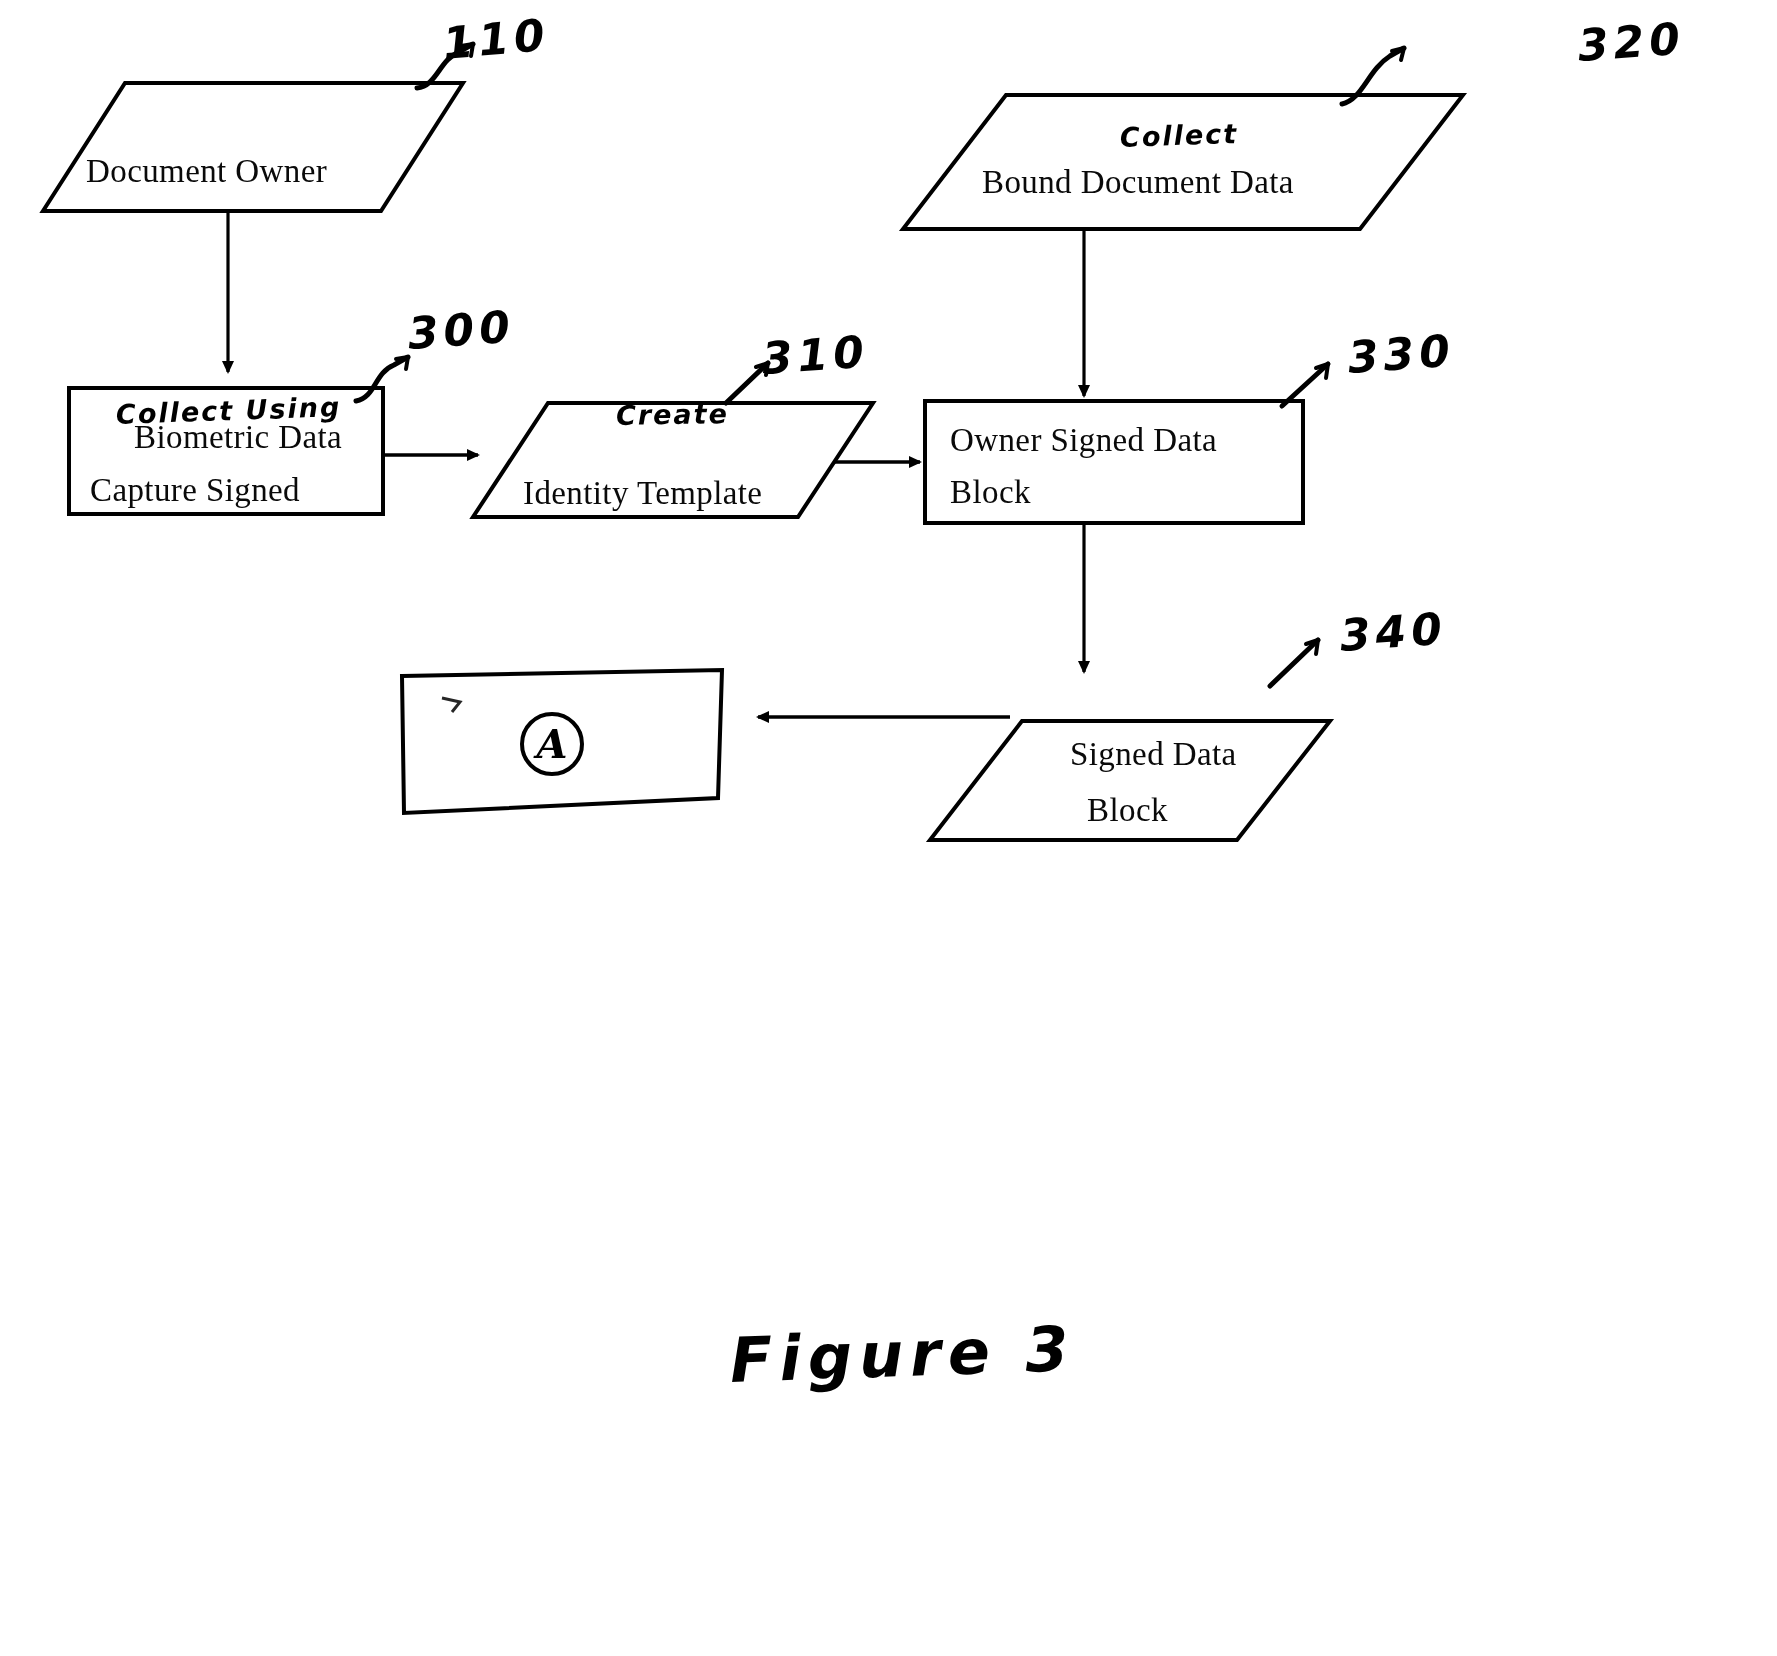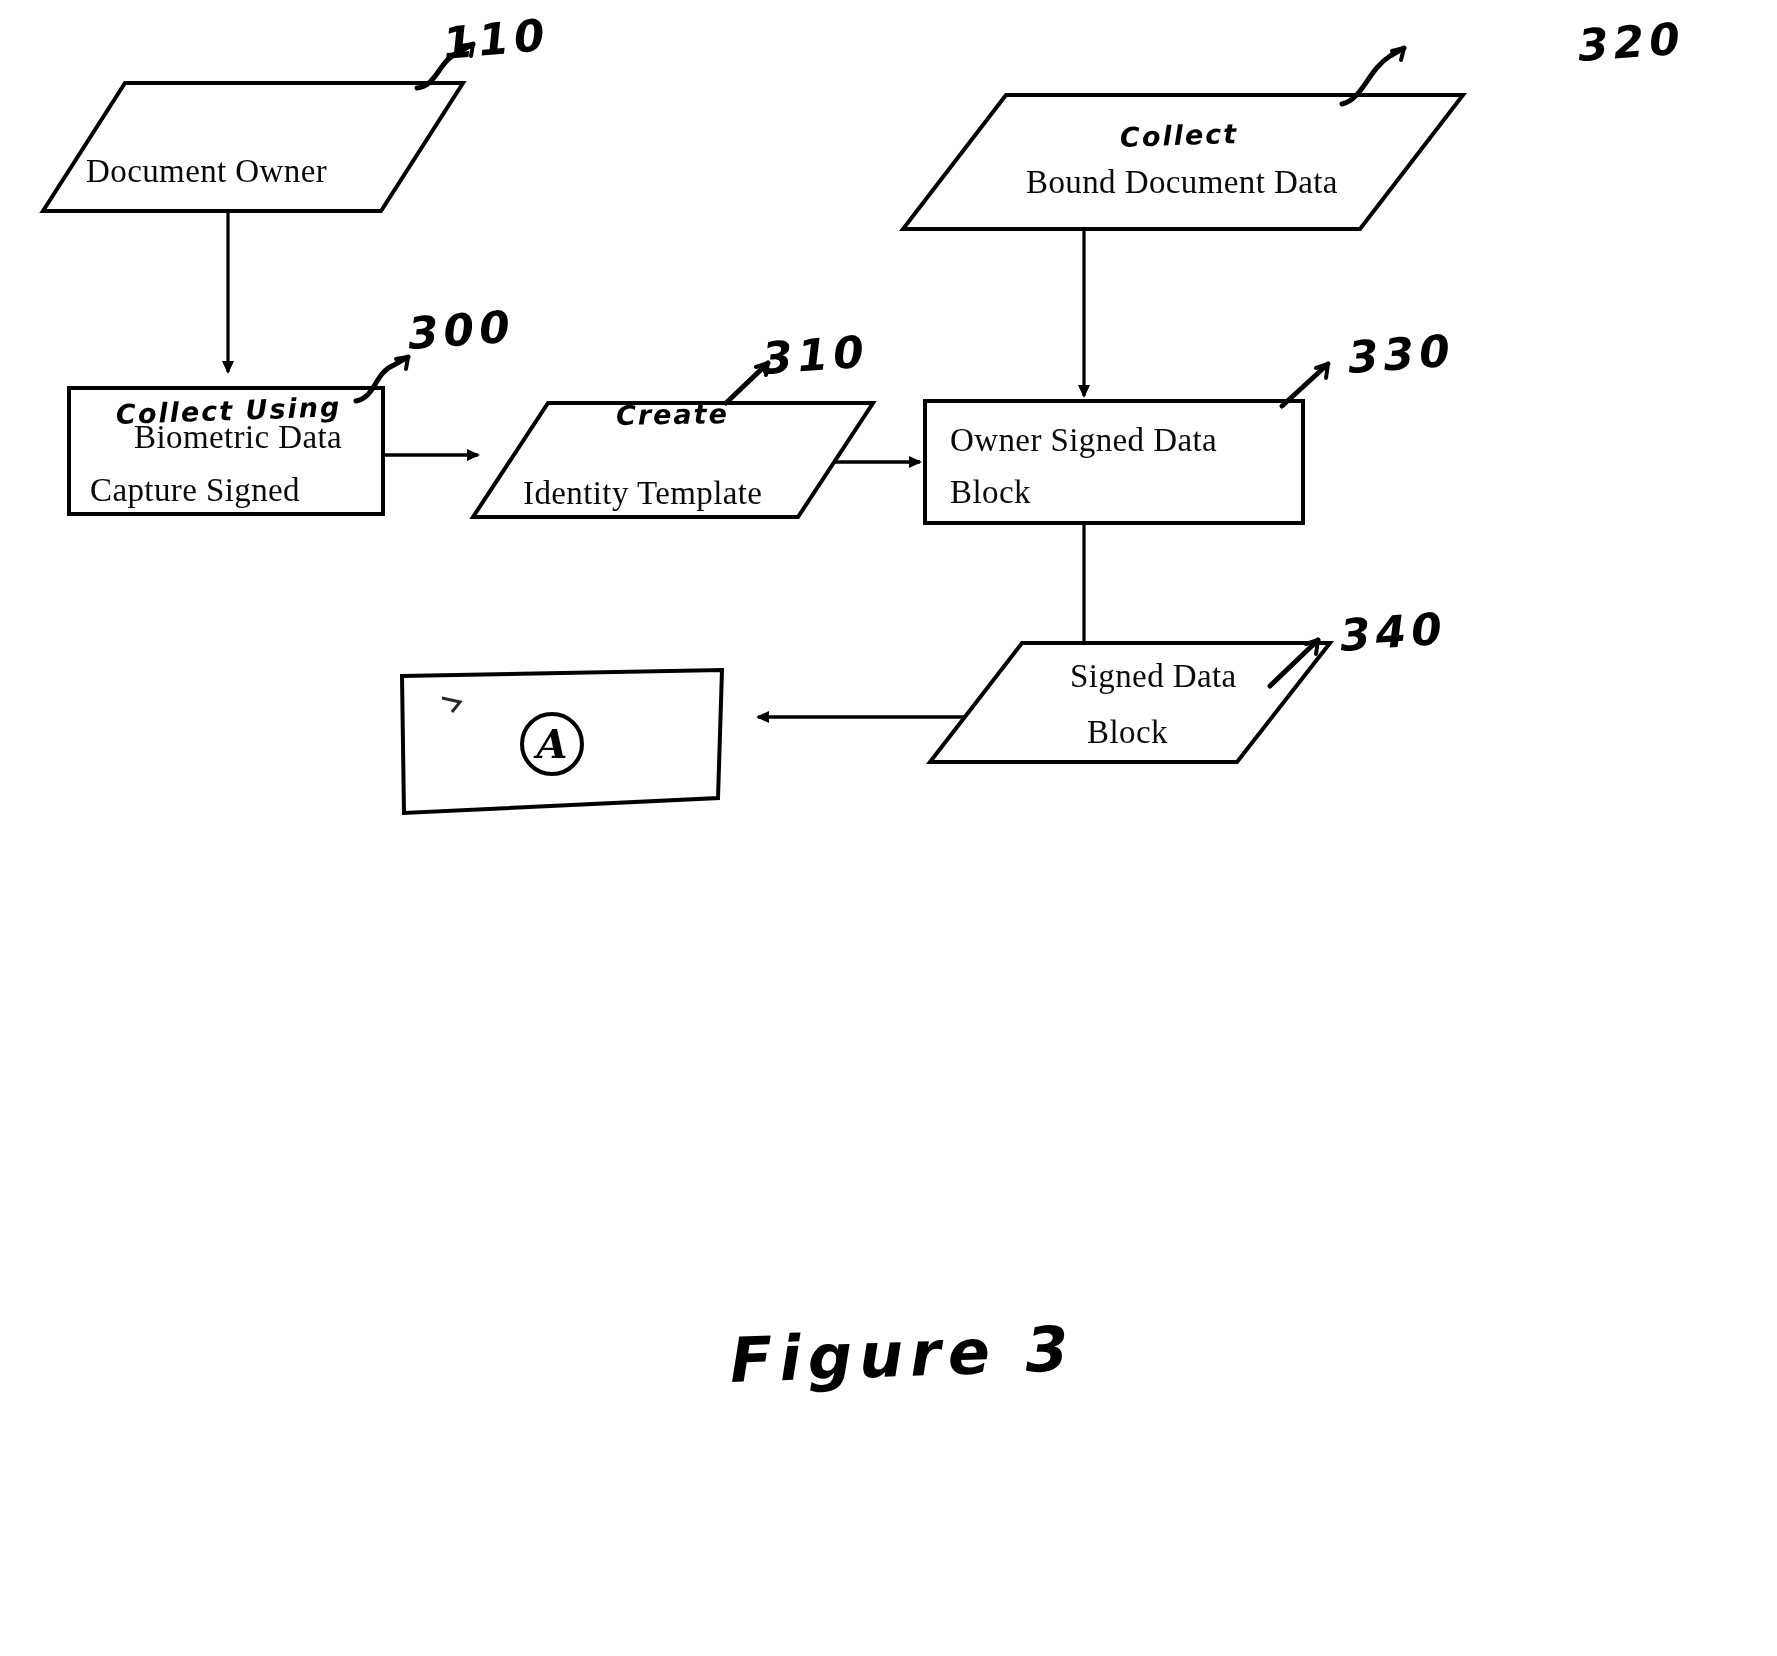--- a/index.html
+++ b/index.html
@@ -166,21 +166,21 @@
       <path d="M4,48 L46,8" fill="none" stroke="#000" stroke-width="5" stroke-linecap="round"></path>
       <path d="M46,8 L34,12 M46,8 L44,20" fill="none" stroke="#000" stroke-width="4" stroke-linecap="round"></path>
     </svg>
   </div>
   <span class="hand num" style="left:762px; top:333px; transform:rotate(-4deg);">310</span>
 
   <div class="node" style="left:898px; top:90px;">
     <svg width="570" height="145" viewBox="0 0 570 145">
       <polygon points="108,5 565,5 462,139 5,139" fill="#fff" stroke="#000" stroke-width="4"></polygon>
     </svg>
-    <span class="plabel" style="left:84px; top:76px;margin-left:44px;">Bound Document Data</span>
+    <span class="plabel" style="left:84px; top:76px;">Bound Document Data</span>
     <span class="hand anno" style="left:222px; top:32px; transform:rotate(-2deg);">Collect</span>
   </div>
 
   <div class="node" style="left:1338px; top:40px;">
     <svg width="90" height="68" viewBox="0 0 90 68">
       <path d="M4,64 C24,60 30,30 52,16 L66,8" fill="none" stroke="#000" stroke-width="5" stroke-linecap="round"></path>
       <path d="M66,8 L54,11 M66,8 L63,20" fill="none" stroke="#000" stroke-width="4" stroke-linecap="round"></path>
     </svg>
   </div>
   <span class="hand num" style="left:1578px; top:20px; transform:rotate(-4deg);">320</span>
@@ -194,21 +194,21 @@
   </div>
 
   <div class="node" style="left:1278px; top:356px;">
     <svg width="76" height="54" viewBox="0 0 76 54">
       <path d="M4,50 L50,8" fill="none" stroke="#000" stroke-width="5" stroke-linecap="round"></path>
       <path d="M50,8 L38,12 M50,8 L48,22" fill="none" stroke="#000" stroke-width="4" stroke-linecap="round"></path>
     </svg>
   </div>
   <span class="hand num" style="left:1348px; top:332px; transform:rotate(-4deg);">330</span>
 
-  <div class="node" style="left:925px; top:638px;text-decoration:underline;">
+  <div class="node" style="left:925px; top:716px;text-decoration:underline;">
     <svg width="410" height="130" viewBox="0 0 410 130">
       <polygon points="97,5 405,5 312,124 5,124" fill="#fff" stroke="#000" stroke-width="4"></polygon>
     </svg>
     <span class="plabel" style="left:145px; top:22px;">Signed Data</span>
     <span class="plabel" style="left:162px; top:78px;">Block</span>
   </div>
 
   <div class="node" style="left:1266px; top:632px;">
     <svg width="78" height="58" viewBox="0 0 78 58">
       <path d="M4,54 L52,8" fill="none" stroke="#000" stroke-width="5" stroke-linecap="round"></path>

